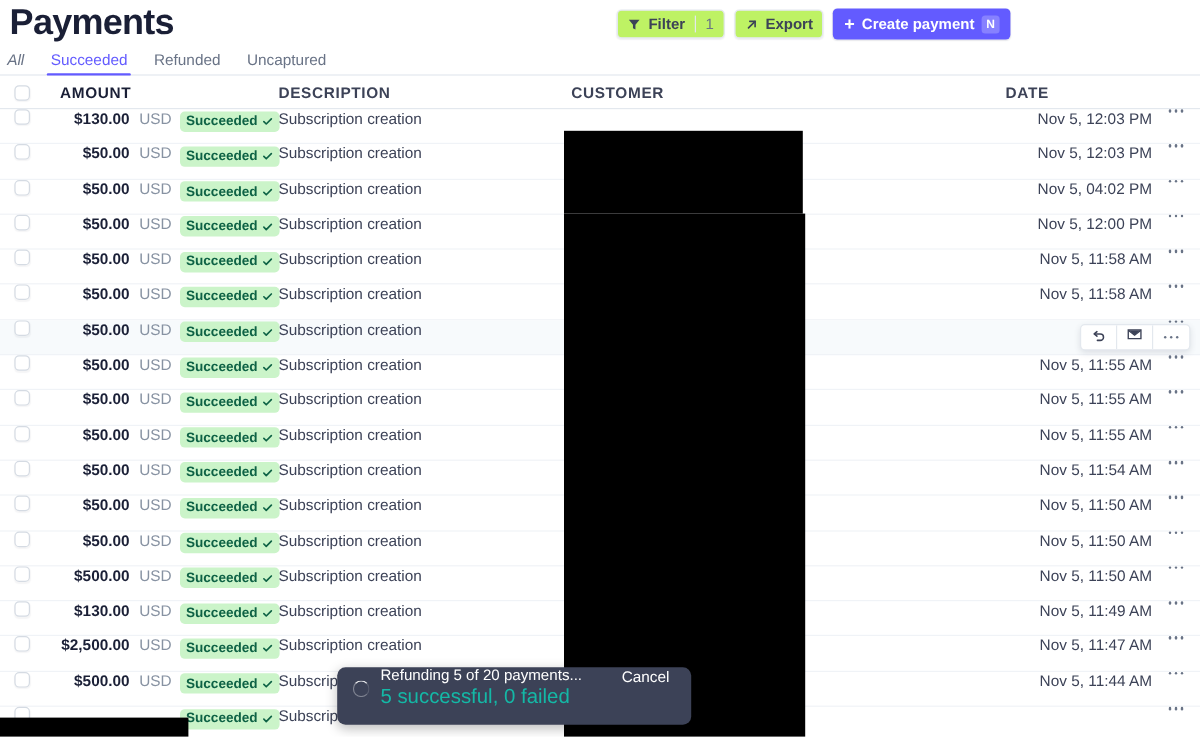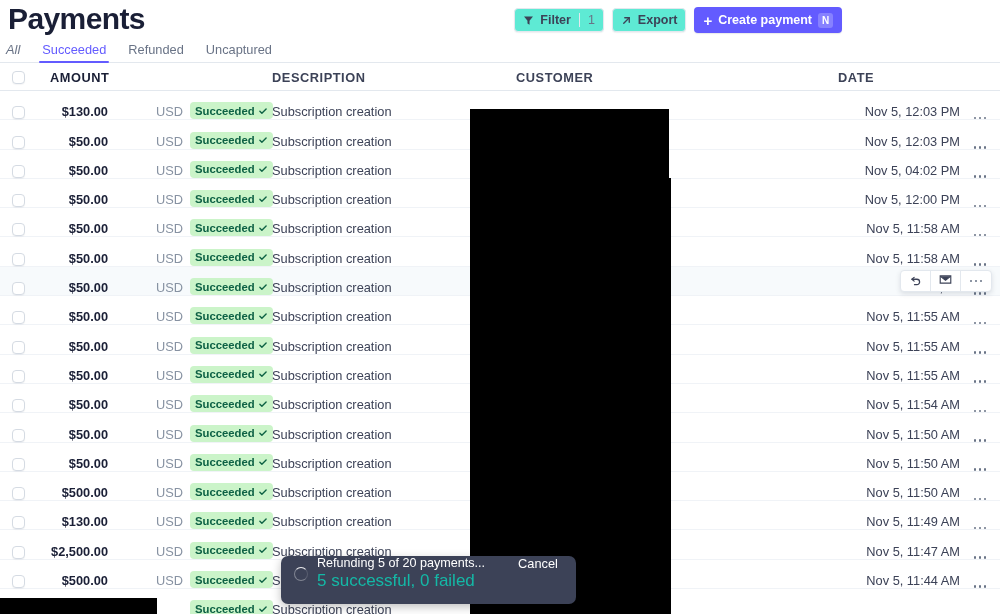--- a/index.html
+++ b/index.html
@@ -22,21 +22,21 @@
     color: #1a1f36;
   }
   .toolbar {
     position: absolute; right: 10px; top: 7px;
     display: flex; align-items: center; gap: 8px;
   }
   .btn {
     display: flex; align-items: center; gap: 6px;
     height: 24px; padding: 0 8px;
     border: 1px solid #e3e8ee; border-radius: 4px;
-    background: #5eead4; color: #3c4257;
+    background: #bef264; color: #3c4257;
     font-size: 12.5px; font-weight: bold;
     box-shadow: 0 1px 1px rgba(60,66,87,.08);
     white-space: nowrap;
   }
   .btn .ico { display: flex; align-items: center; color: #3c4257; }
   .filter-sep {
     width: 1px; height: 14px; background: #e3e8ee; margin: 0 2px;
   }
   .filter-count { color: #697386; font-weight: normal; font-size: 12.5px; }
   .btn-primary {
@@ -76,31 +76,31 @@
 
   
   .table { position: absolute; left: 0; top: 64px; width: 1000px; }
   .thead {
     display: flex; align-items: center; height: 27px;
     border-bottom: 1px solid #e3e8ee;
     font-size: 10.5px; font-weight: bold; letter-spacing: .55px;
     color: #3c4257;
   }
   .row {
-    display: flex; align-items: flex-end; height: 29.3px;
+    display: flex; align-items: flex-start; height: 29.3px;
     border-bottom: 1px solid #f0f3f7;
     position: relative;
   }
   .row.hovered { background: #f7fafc; }
 
   .c-check { width: 36px; display: flex; justify-content: center; flex: none; }
   .c-amount { width: 72px; text-align: right; flex: none;
               font-size: 12.8px; font-weight: bold; color: #1a1f36; }
   .c-cur { width: 42px; padding-left: 8px; flex: none;
-           font-size: 12.8px; color: #8792a2; margin-left: 40px; }
+           font-size: 12.8px; color: #8792a2; }
   .c-status { width: 82px; flex: none; }
   .c-desc { width: 244px; flex: none; font-size: 12.8px; color: #3c4257; }
   .c-cust { flex: 1 1 auto; font-size: 12.8px; color: #3c4257; }
   .c-date { width: 122px; text-align: right; flex: none;
             font-size: 12.8px; color: #3c4257; }
   .c-more { width: 40px; display: flex; justify-content: center; flex: none; }
 
   .thead .c-amount { text-align: left; padding-left: 14px; width: 72px; }
   .thead .c-cur { width: 42px; }
   .thead .c-date { text-align: left; }

